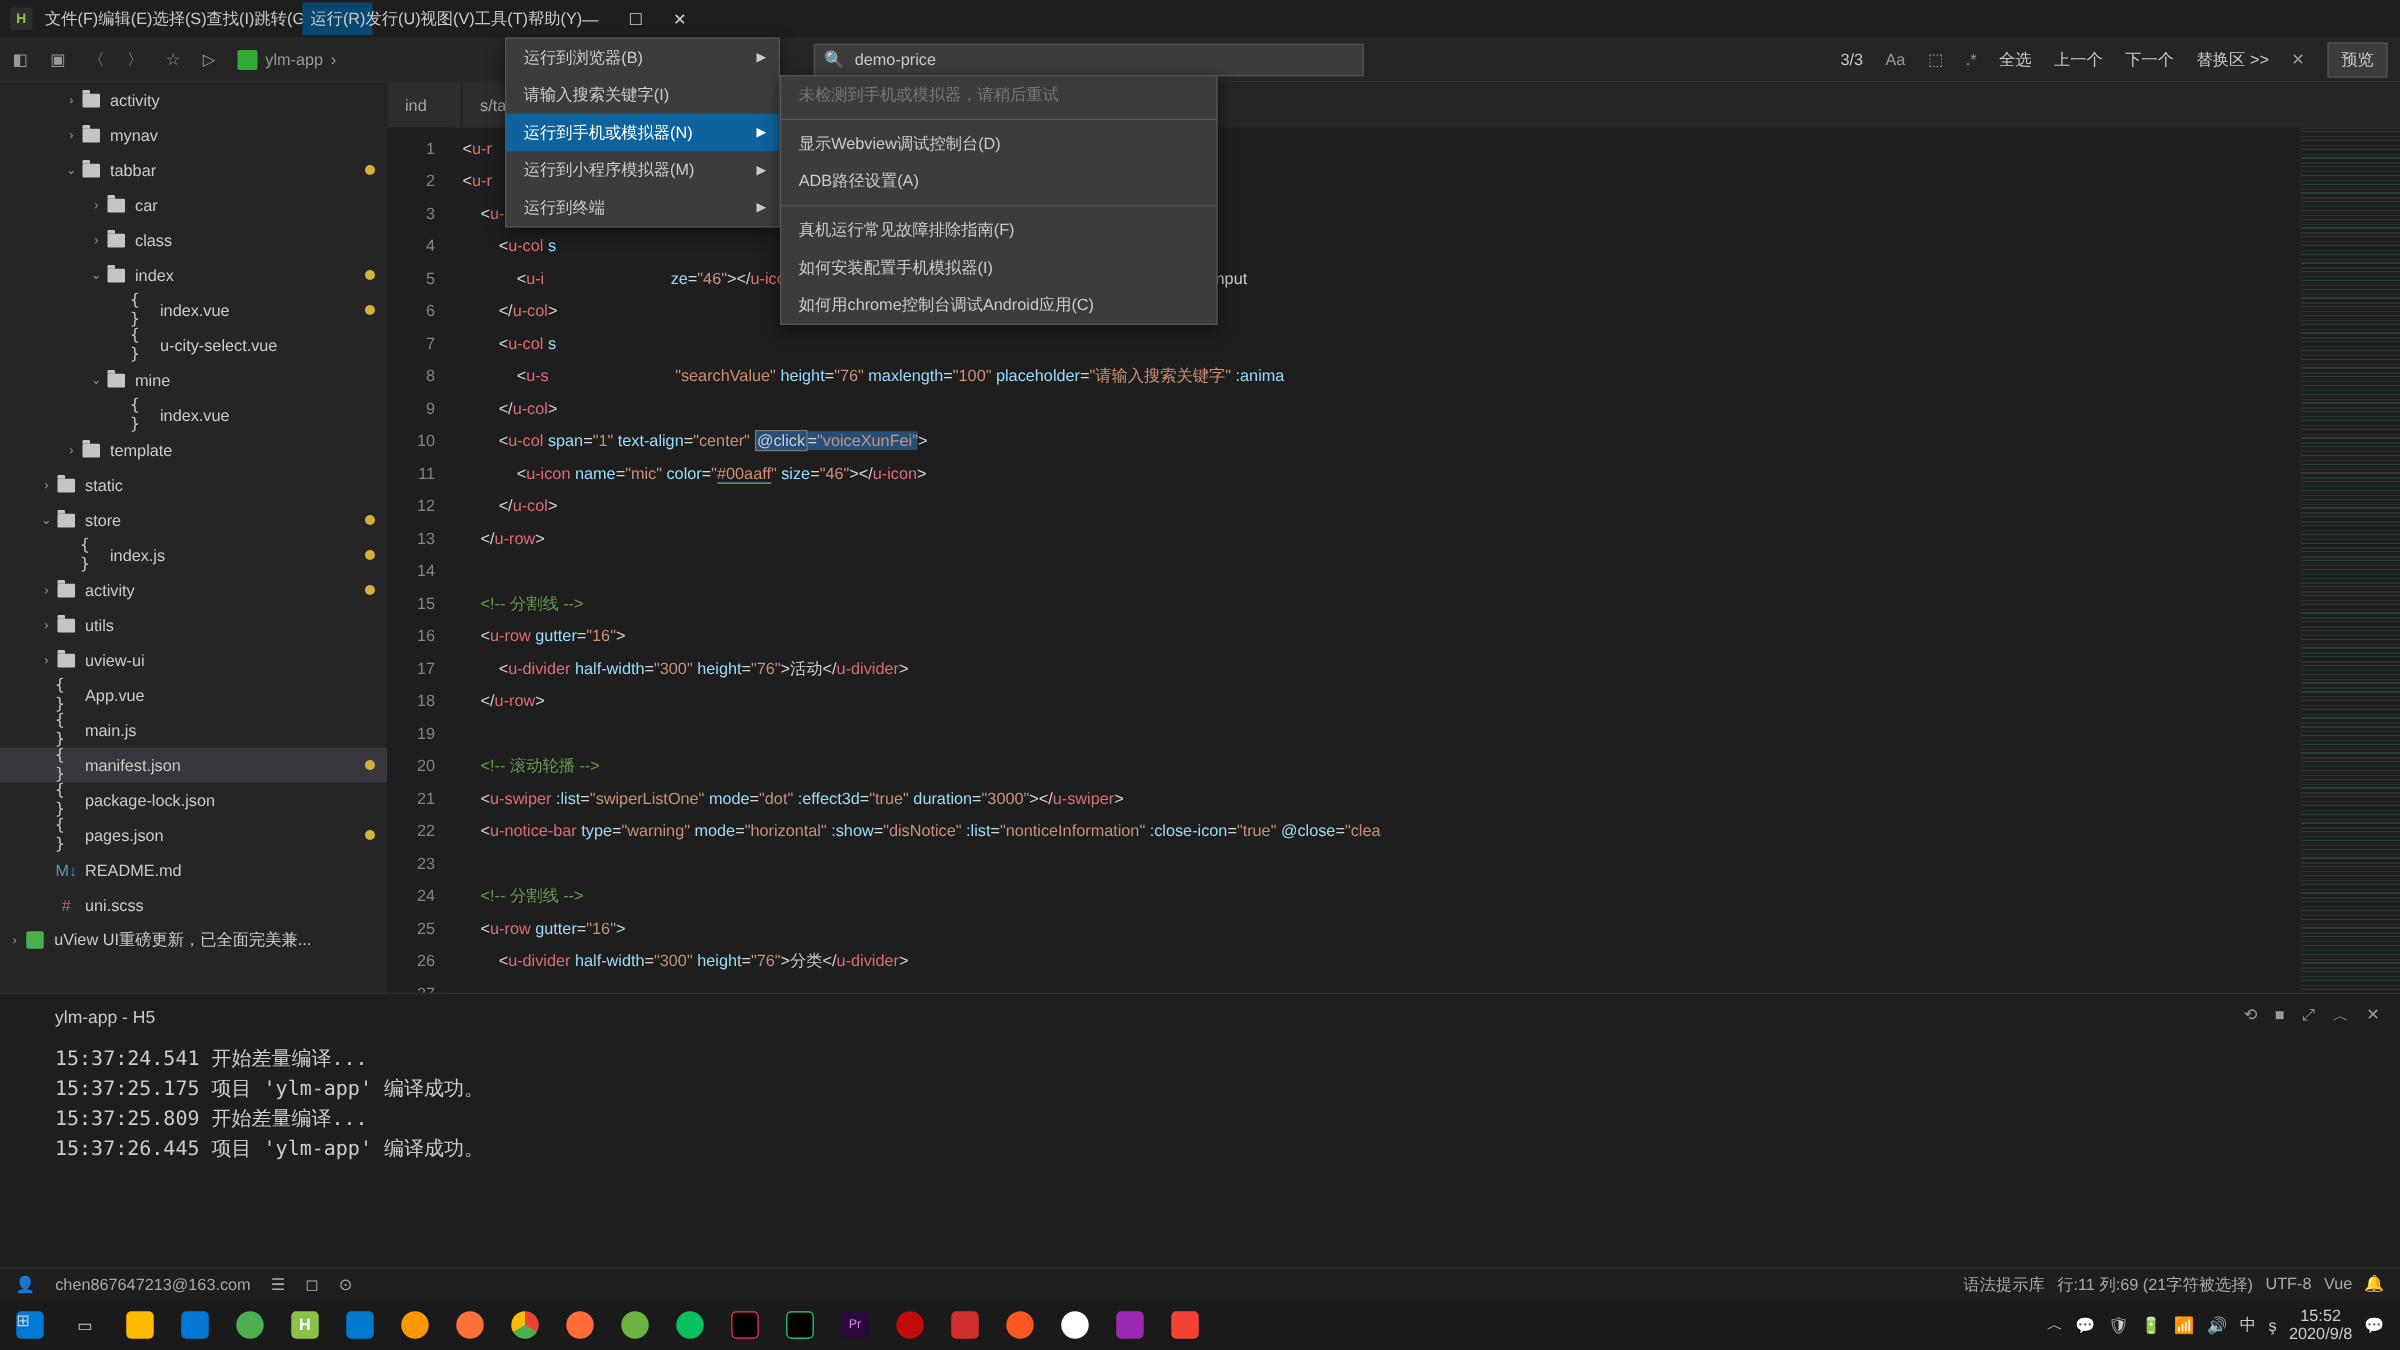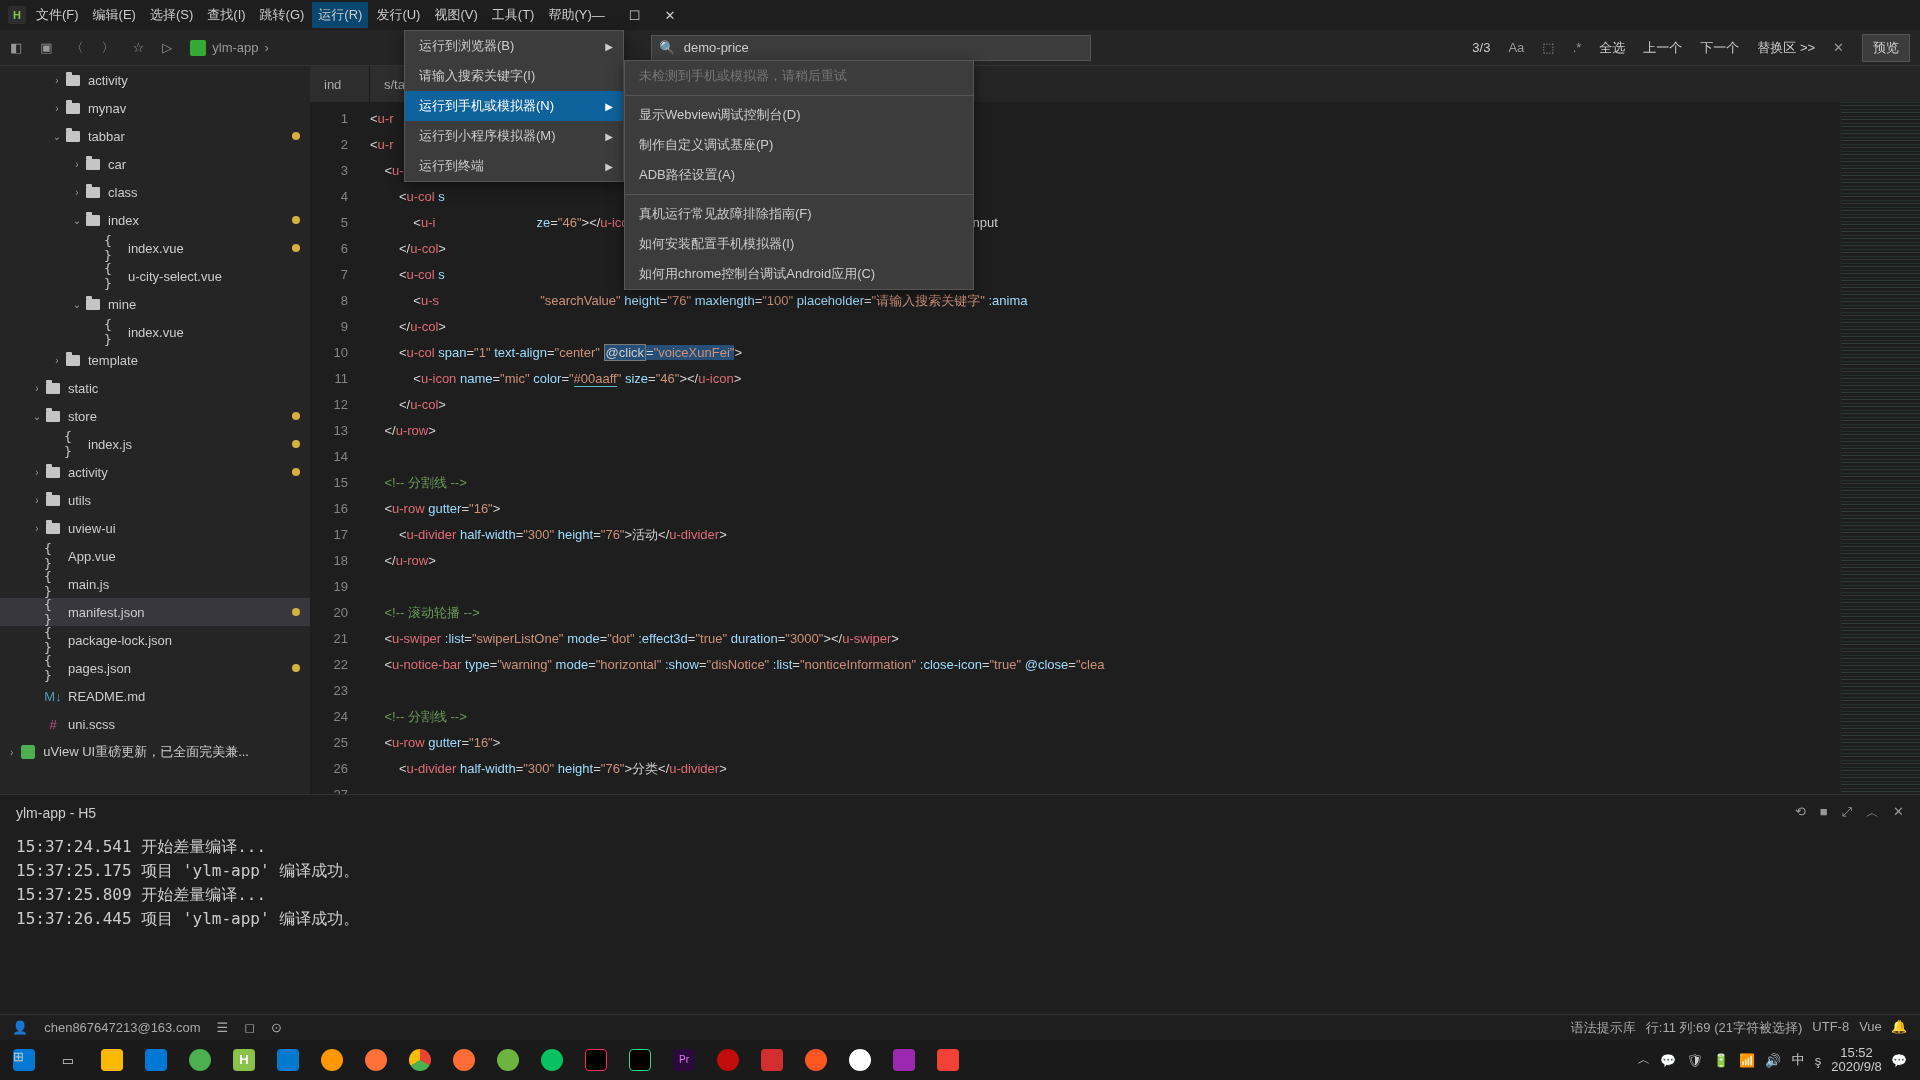--- a/index.html
+++ b/index.html
@@ -1,19 +1,19 @@
 <!DOCTYPE html>
 <html><head>
 <meta charset="utf-8">
 <style>
 *{margin:0;padding:0;box-sizing:border-box;font-family:"Microsoft YaHei","Segoe UI",sans-serif;font-size:13px;}
 body{background:#1e1e1e;color:#ccc;width:1920px;height:1080px;overflow:hidden;position:relative;}
 .titlebar{height:30px;background:#1e1e1e;display:flex;align-items:center;padding:0 8px;color:#ccc;}
 .titlebar .logo{width:18px;height:18px;background:#2d2d2d;border-radius:2px;display:flex;align-items:center;justify-content:center;color:#8bc34a;font-weight:bold;font-size:11px;margin-right:10px;}
-.titlebar .menus{display:flex;gap:14px;}
+.titlebar .menus{display:flex;}
 .titlebar .menus span{cursor:pointer;font-size:13px;}
 .titlebar .menus span.active{background:#094771;padding:4px 6px;margin:-4px -6px;}
 .titlebar .title-center{flex:1;text-align:center;color:#ccc;font-size:13px;}
 .titlebar .win-controls{display:flex;gap:24px;color:#ccc;}
 .toolbar{height:36px;background:#252526;display:flex;align-items:center;padding:0 10px;gap:18px;border-bottom:1px solid #333;}
 .toolbar .ticon{color:#999;cursor:pointer;}
 .toolbar .crumb{display:flex;align-items:center;gap:6px;color:#999;}
 .toolbar .crumb .box{width:16px;height:16px;background:#3a3;border-radius:2px;display:inline-block;}
 .toolbar .search-wrap{flex:1;display:flex;justify-content:center;}
 .toolbar .search{width:440px;background:#3c3c3c;border:1px solid #555;height:26px;display:flex;align-items:center;padding:0 8px;color:#ccc;gap:8px;}
@@ -45,21 +45,21 @@
 .t-op{color:#d4d4d4;}
 .t-sel{background:#264f78;}
 .t-box{border:1px solid #7a7a7a;padding:0 1px;}
 .t-underline{border-bottom:1px solid #56b6c2;}
 .menu-pop{position:absolute;background:#3c3c3c;border:1px solid #555;box-shadow:0 4px 12px rgba(0,0,0,.5);z-index:100;}
 .menu-pop .mi{height:30px;display:flex;align-items:center;padding:0 30px 0 14px;color:#ccc;cursor:pointer;position:relative;}
 .menu-pop .mi.hi{background:#0e639c;color:#fff;}
 .menu-pop .mi.dis{color:#777;}
 .menu-pop .mi .arr{position:absolute;right:10px;font-size:10px;}
 .menu-pop .sep{height:1px;background:#555;margin:4px 0;}
-.console{height:220px;background:#1e1e1e;border-top:1px solid #333;display:flex;flex-direction:column;}
+.console{height:220px;background:#1e1e1e;border-top:1px solid #333;display:flex;flex-direction:column;padding-left:28px;}
 .console-head{height:36px;display:flex;align-items:center;padding:0 16px;color:#ccc;}
 .console-head .title{font-size:14px;}
 .console-head .tools{margin-left:auto;display:flex;gap:14px;color:#999;}
 .console-body{flex:1;padding:4px 16px;font-family:Consolas,monospace;font-size:16px;line-height:24px;color:#ccc;white-space:pre;}
 .statusbar{height:26px;background:#1e1e1e;border-top:1px solid #333;display:flex;align-items:center;padding:0 12px;color:#aaa;font-size:12px;gap:16px;}
 .statusbar .right{margin-left:auto;display:flex;gap:10px;}
 .taskbar{height:40px;background:#1a1a1a;display:flex;align-items:center;padding:0 4px;gap:4px;}
 .taskbar .tb{width:40px;height:40px;display:flex;align-items:center;justify-content:center;cursor:pointer;}
 .taskbar .tray{margin-left:auto;display:flex;align-items:center;gap:10px;color:#ccc;font-size:12px;padding-right:8px;}
 .taskbar .clock{text-align:center;line-height:14px;font-size:12px;}
@@ -329,21 +329,20 @@
         <div class="mi">运行到浏览器(B)<span class="arr">▶</span></div>
         <div class="mi">请输入搜索关键字(I)</div>
         <div class="mi hi">运行到手机或模拟器(N)<span class="arr">▶</span></div>
         <div class="mi">运行到小程序模拟器(M)<span class="arr">▶</span></div>
         <div class="mi">运行到终端<span class="arr">▶</span></div>
       </div>
     <div class="menu-pop" style="left:314px;top:-6px;width:350px" id="submenu">
         <div class="mi dis">未检测到手机或模拟器，请稍后重试</div>
         <div class="sep"></div>
         <div class="mi">显示Webview调试控制台(D)</div>
-        <div class="mi">制作自定义调试基座(P)</div>
         <div class="mi">ADB路径设置(A)</div>
         <div class="sep"></div>
         <div class="mi">真机运行常见故障排除指南(F)</div>
         <div class="mi">如何安装配置手机模拟器(I)</div>
         <div class="mi">如何用chrome控制台调试Android应用(C)</div>
       </div>
   </div>
 </div>
 
 <div class="console">

